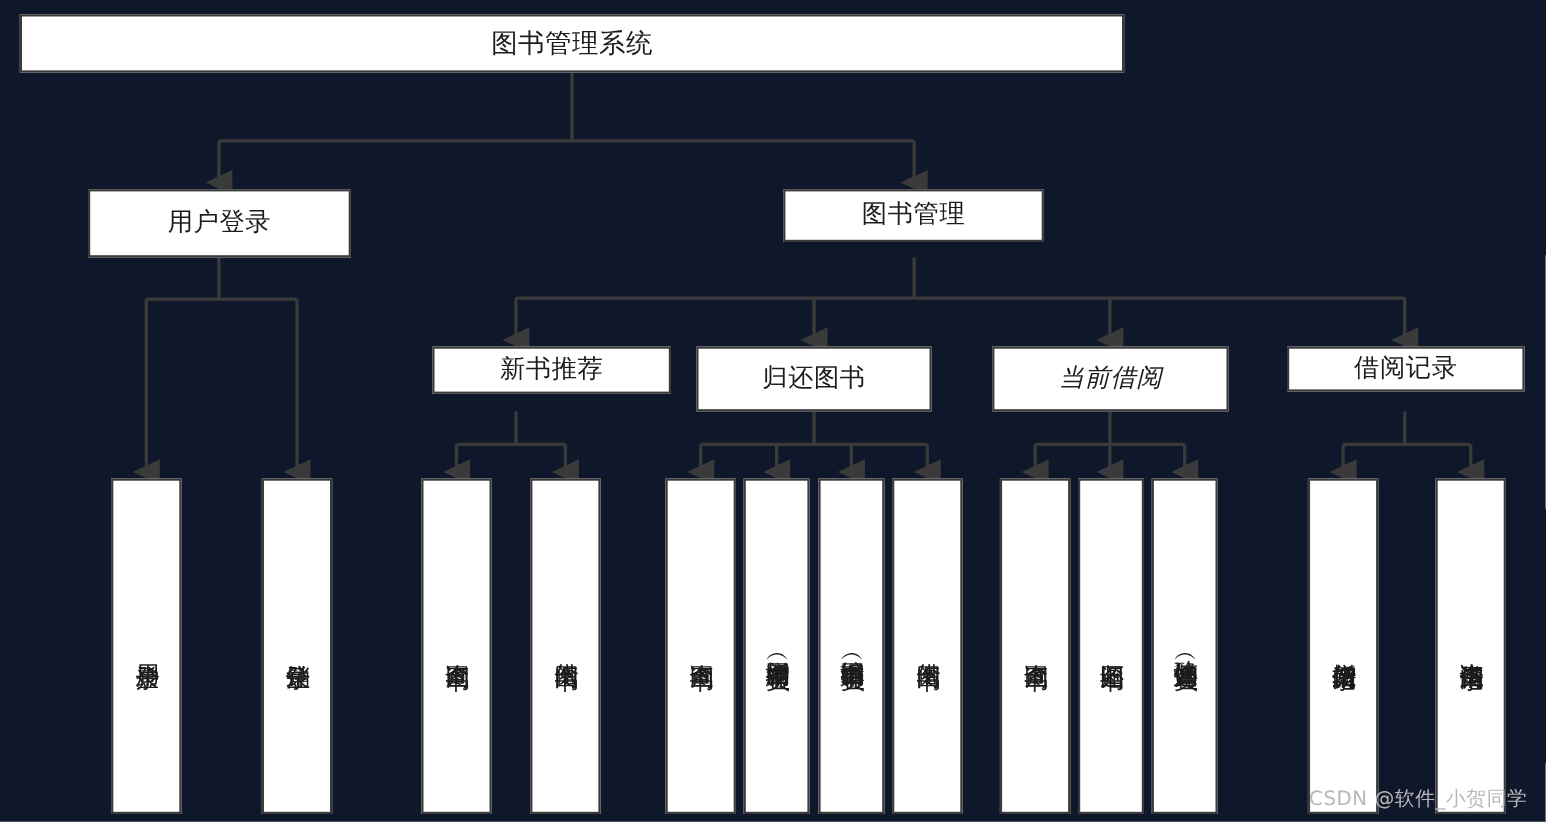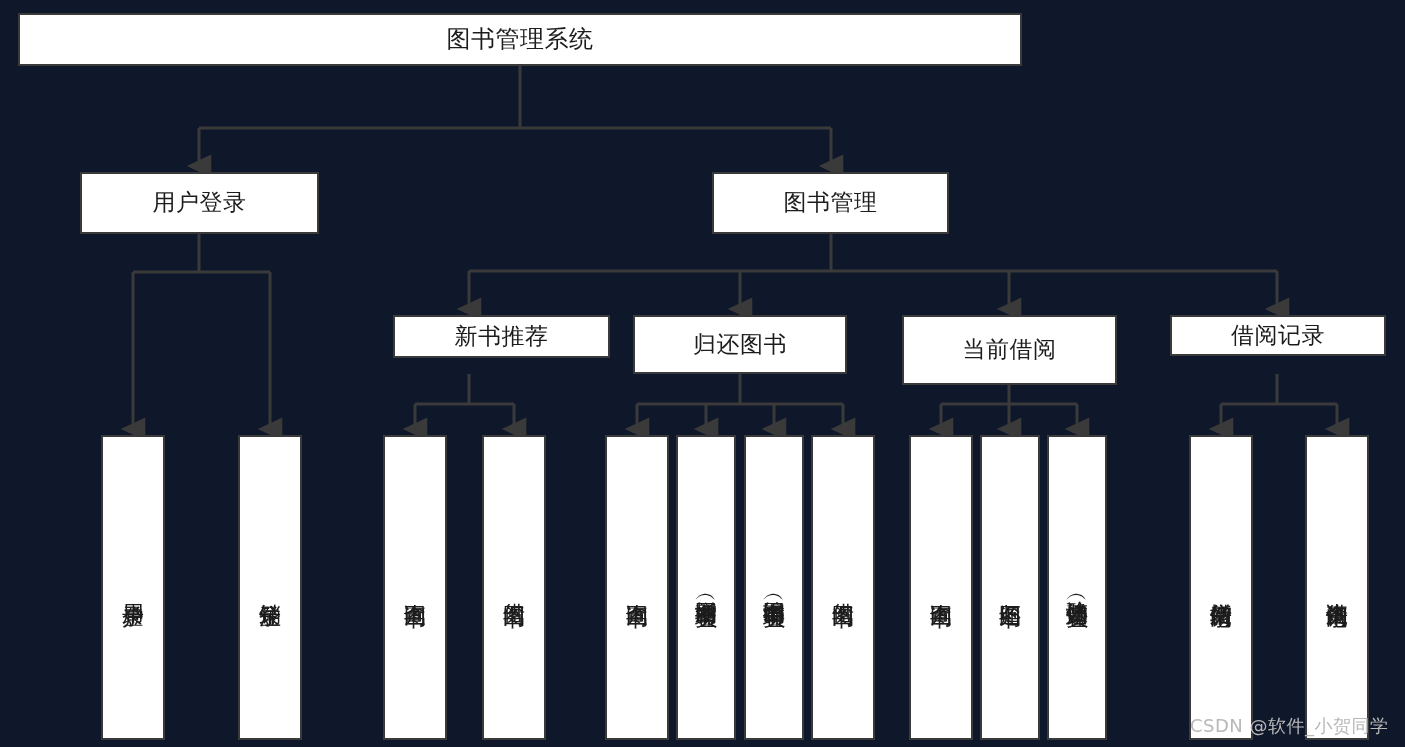--- a/index.html
+++ b/index.html
@@ -133,31 +133,31 @@
     </g>
   </svg>
 
   <div class="node horiz root" style="left:18px; top:13px; width:1004px; height:53px;">
     <span class="node-label">图书管理系统</span>
   </div>
 
   <div class="node horiz" style="left:80px; top:172px; width:239px; height:62px;">
     <span class="node-label">用户登录</span>
   </div>
-  <div class="node horiz" style="left:712px; top:172px; width:237px; height:62px;">
+  <div class="node horiz" style="left:712px; top:172px; width:237px; height:48px;">
     <span class="node-label">图书管理</span>
   </div>
 
   <div class="node horiz" style="left:361px; top:315px; width:217px; height:43px;margin-left:32px;">
     <span class="node-label">新书推荐</span>
   </div>
   <div class="node horiz" style="left:633px; top:315px; width:214px; height:59px;">
     <span class="node-label">归还图书</span>
   </div>
-  <div class="node horiz" style="left:902px; top:315px; width:215px; height:70px;">
+  <div class="node horiz" style="left:902px; top:315px; width:215px; height:59px;font-style:italic;">
     <span class="node-label">当前借阅</span>
   </div>
   <div class="node horiz" style="left:1170px; top:315px; width:216px; height:41px;">
     <span class="node-label">借阅记录</span>
   </div>
 
   <div class="node vert" style="left:101px; top:435px; width:64px; height:305px;">
     <span class="node-label">用户登录</span>
   </div>
   <div class="node vert" style="left:238px; top:435px; width:64px; height:305px;">

